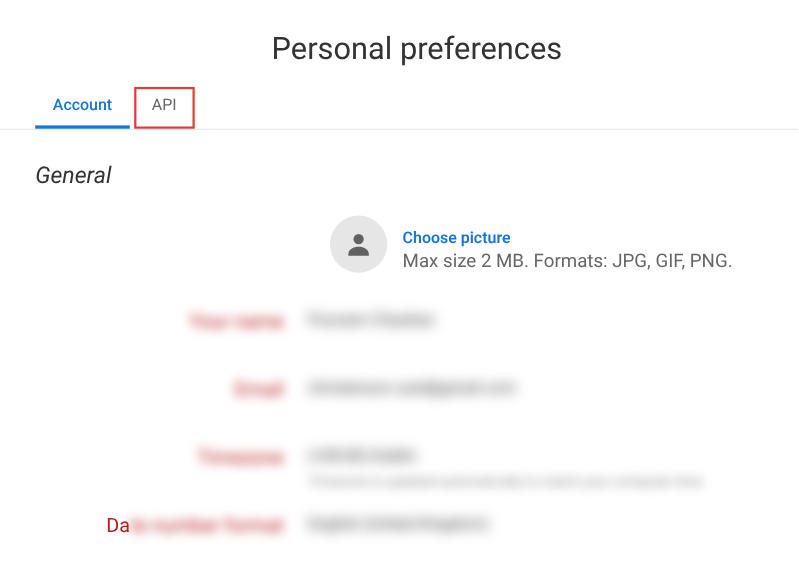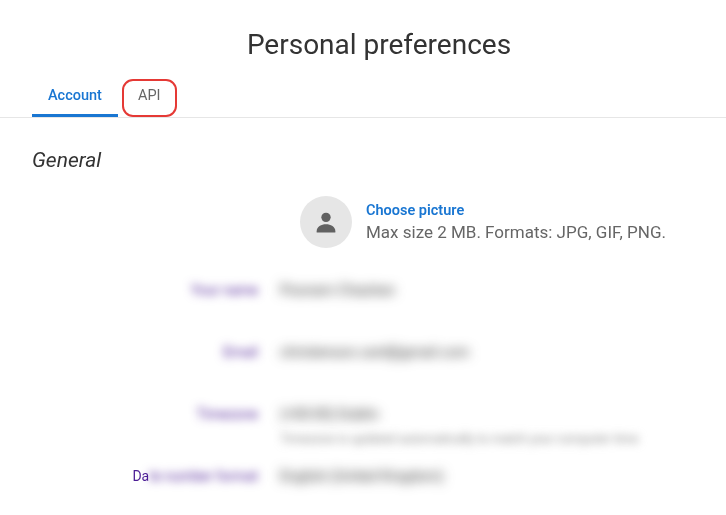--- a/index.html
+++ b/index.html
@@ -34,32 +34,31 @@
       border-bottom: 3px solid transparent;
     }
     .tab.active {
       color: #1976d2;
       border-bottom-color: #1976d2;
       font-weight: 500;
     }
     .tab.highlighted {
       outline: 2px solid #e53935;
       outline-offset: -2px;
-      border-radius: 11px;
     }
     .section-title {
       font-size: 21px;
       font-weight: 400;
       color: #333;
       padding: 30px 0 24px 32px;
       font-style: italic;
     }
     .picture-row {
       display: flex;
-      align-items: center;
+      align-items: flex-end;
       padding-left: 300px;
       margin-bottom: 24px;
     }
     .avatar {
       width: 52px;
       height: 52px;
       border-radius: 50%;
       background: #e6e6e6;
       display: flex;
       align-items: center;
@@ -83,22 +82,22 @@
     .field-row {
       display: flex;
       align-items: flex-start;
       min-height: 50px;
       margin-bottom: 12px;
     }
     .field-label {
       width: 280px;
       text-align: right;
       padding-right: 22px;
-      font-size: 14px;
-      color: #4c1d95;
+      font-size: 18px;
+      color: #b91c1c;
       filter: blur(5px);
       padding-top: 6px;
     }
     .field-label.partial-visible {
       filter: none;
     }
     .field-label.partial-visible .blur-part {
       filter: blur(5px);
     }
     .field-value {

